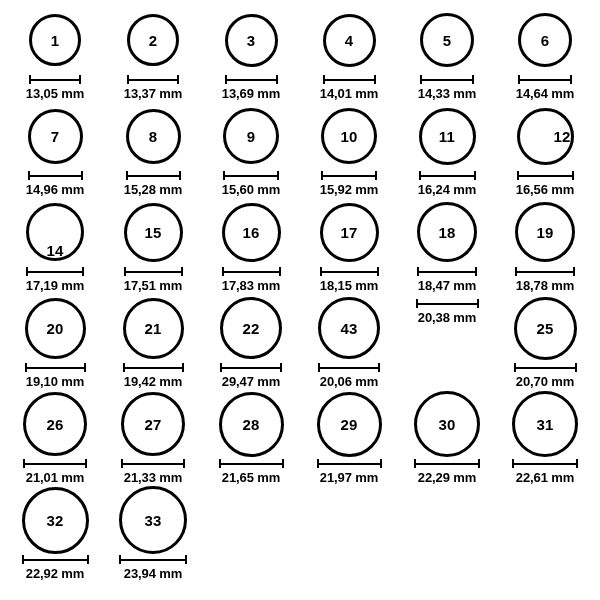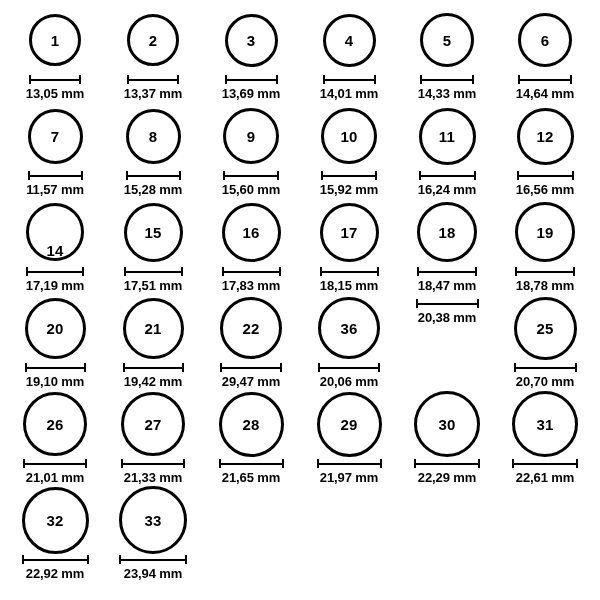--- a/index.html
+++ b/index.html
@@ -174,21 +174,21 @@
         <div class="ring-circle-wrap">
           <div class="ring-circle" style="width: 55px; height: 55px;">
             <span class="ring-size">7</span>
           </div>
         </div>
         <div class="measure" style="width: 55px;">
           <div class="bar"></div>
           <div class="cap left"></div>
           <div class="cap right"></div>
         </div>
-        <div class="ring-mm">11,57 mm</div>
+        <div class="ring-mm">14,96 mm</div>
       </div>
       <div class="ring-cell">
         <div class="ring-circle-wrap">
           <div class="ring-circle" style="width: 55px; height: 55px;">
             <span class="ring-size">8</span>
           </div>
         </div>
         <div class="measure" style="width: 55px;">
           <div class="bar"></div>
           <div class="cap left"></div>
@@ -230,21 +230,21 @@
         </div>
         <div class="measure" style="width: 57px;">
           <div class="bar"></div>
           <div class="cap left"></div>
           <div class="cap right"></div>
         </div>
         <div class="ring-mm">16,24 mm</div>
       </div>
       <div class="ring-cell">
         <div class="ring-circle-wrap">
-          <div class="ring-circle" style="width: 57px; height: 57px;">
+          <div class="ring-circle" style="width: 57px; height: 57px; justify-content: flex-end;">
             <span class="ring-size">12</span>
           </div>
         </div>
         <div class="measure" style="width: 57px;">
           <div class="bar"></div>
           <div class="cap left"></div>
           <div class="cap right"></div>
         </div>
         <div class="ring-mm">16,56 mm</div>
       </div>
@@ -361,21 +361,21 @@
         <div class="measure" style="width: 62px;">
           <div class="bar"></div>
           <div class="cap left"></div>
           <div class="cap right"></div>
         </div>
         <div class="ring-mm">29,47 mm</div>
       </div>
       <div class="ring-cell">
         <div class="ring-circle-wrap">
           <div class="ring-circle" style="width: 62px; height: 62px;">
-            <span class="ring-size">36</span>
+            <span class="ring-size">43</span>
           </div>
         </div>
         <div class="measure" style="width: 62px;">
           <div class="bar"></div>
           <div class="cap left"></div>
           <div class="cap right"></div>
         </div>
         <div class="ring-mm">20,06 mm</div>
       </div>
       <div class="ring-cell">

